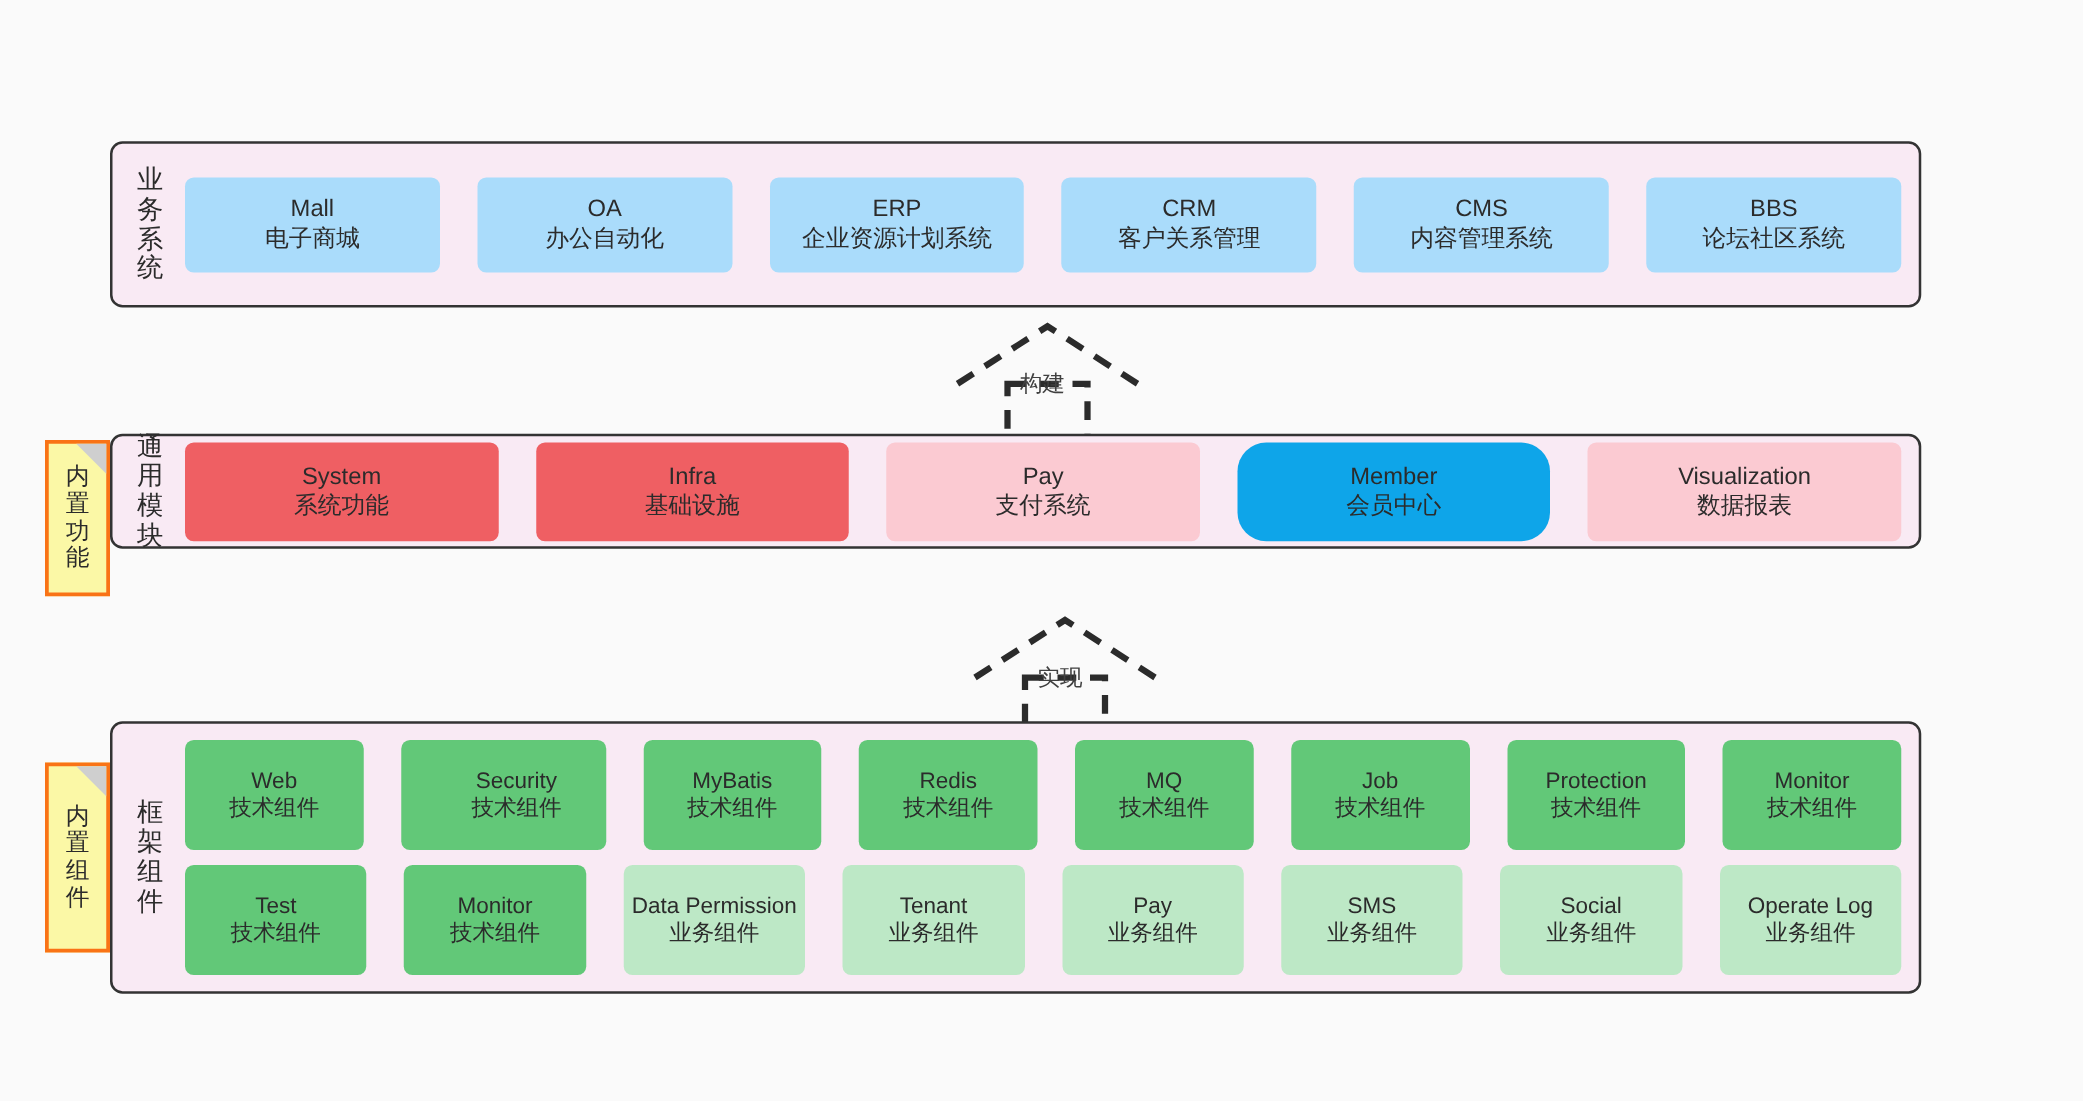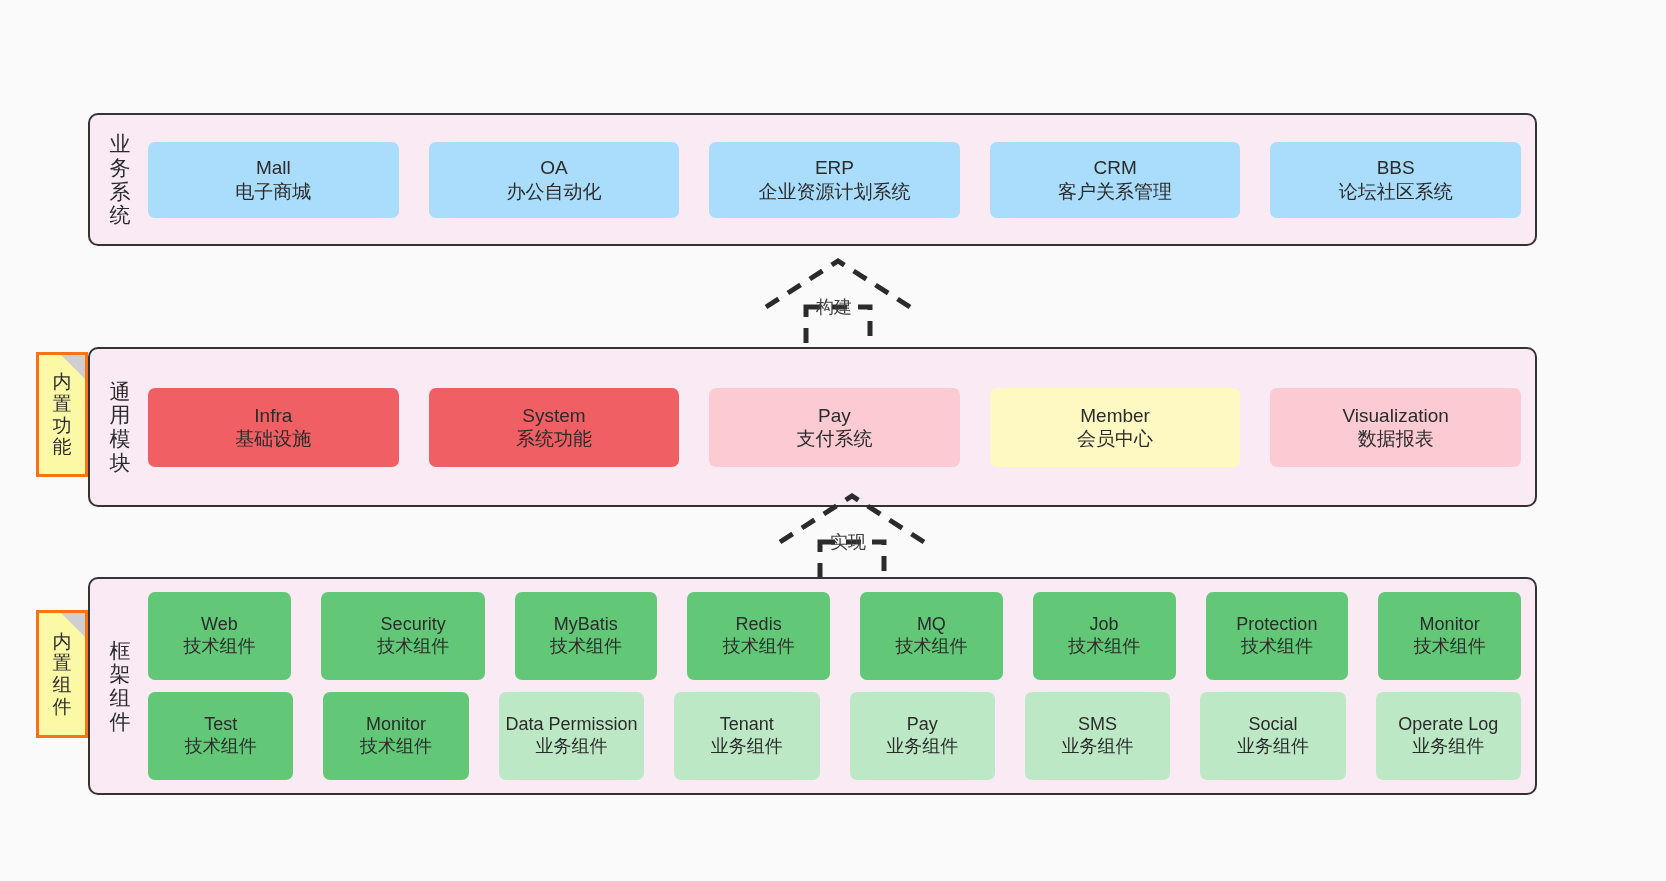--- a/index.html
+++ b/index.html
@@ -67,21 +67,21 @@
     padding: 4px 2px;
   }
   .cell .t1 { display: block; }
   .cell .t2 { display: block; }
 
   
   #layer-business { left: 88px; top: 113px; width: 1449px; height: 133px; }
   #layer-business .row { height: 76px; }
 
   
-  #layer-modules { left: 88px; top: 347px; width: 1449px; height: 160px; }
+  #layer-modules { left: 88px; top: 347px; width: 1449px; height: 92px; }
   #layer-modules .row { height: 79px; }
 
   
   #layer-framework { left: 88px; top: 577px; width: 1449px; height: 218px; }
   #layer-framework .row { height: 88px; }
   #layer-framework .cell { font-size: 18px; }
 
   
   .sticky {
     position: absolute;
@@ -103,21 +103,21 @@
     white-space: normal;
   }
   .sticky .fold {
     position: absolute;
     top: 0; right: 0;
     width: 0; height: 0;
     border-top: 24px solid #cfcfcf;
     border-left: 24px solid transparent;
   }
   #sticky-modules { left: 36px; top: 352px; height: 125px; }
-  #sticky-framework { left: 36px; top: 610px; height: 128px; }
+  #sticky-framework { left: 36px; top: 610px; height: 152px; }
 
   
   .arrow-wrap {
     position: absolute;
     width: 160px;
     height: 100px;
   }
   #arrow-build { left: 758px; top: 255px; }
   #arrow-impl  { left: 772px; top: 490px; }
   .arrow-wrap svg { display: block; overflow: visible; }
@@ -146,20 +146,24 @@
         <span class="t1">OA</span>
         <span class="t2">办公自动化</span>
       </div>
       <div class="cell" style="background: rgb(170, 220, 251);">
         <span class="t1">ERP</span>
         <span class="t2">企业资源计划系统</span>
       </div>
       <div class="cell" style="background: rgb(170, 220, 251);">
         <span class="t1">CRM</span>
         <span class="t2">客户关系管理</span>
+      </div>
+      <div class="cell" style="background: rgb(170, 220, 251);">
+        <span class="t1">CMS</span>
+        <span class="t2">内容管理系统</span>
       </div>
       <div class="cell" style="background: rgb(170, 220, 251);">
         <span class="t1">BBS</span>
         <span class="t2">论坛社区系统</span>
       </div>
     </div>
   </div>
 </div>
 
 <div class="arrow-wrap" id="arrow-build">
@@ -173,32 +177,32 @@
 <div class="sticky" id="sticky-modules">
   <span class="fold"></span>
   <span class="sticky-text">内置功能</span>
 </div>
 
 <div class="layer" id="layer-modules">
   <div class="layer-title">通用模块</div>
   <div class="boxes">
     <div class="row">
       <div class="cell" style="background: rgb(239, 95, 99);">
+        <span class="t1">System</span>
+        <span class="t2">系统功能</span>
+      </div>
+      <div class="cell" style="background: rgb(239, 95, 99);">
         <span class="t1">Infra</span>
         <span class="t2">基础设施</span>
-      </div>
-      <div class="cell" style="background: rgb(239, 95, 99);">
-        <span class="t1">System</span>
-        <span class="t2">系统功能</span>
       </div>
       <div class="cell" style="background: rgb(251, 202, 210);">
         <span class="t1">Pay</span>
         <span class="t2">支付系统</span>
       </div>
-      <div class="cell" style="background: #fef9c3;">
+      <div class="cell" style="background: #0ea5e9; border-radius: 23px;">
         <span class="t1">Member</span>
         <span class="t2">会员中心</span>
       </div>
       <div class="cell" style="background: rgb(251, 202, 210);">
         <span class="t1">Visualization</span>
         <span class="t2">数据报表</span>
       </div>
     </div>
   </div>
 </div>

